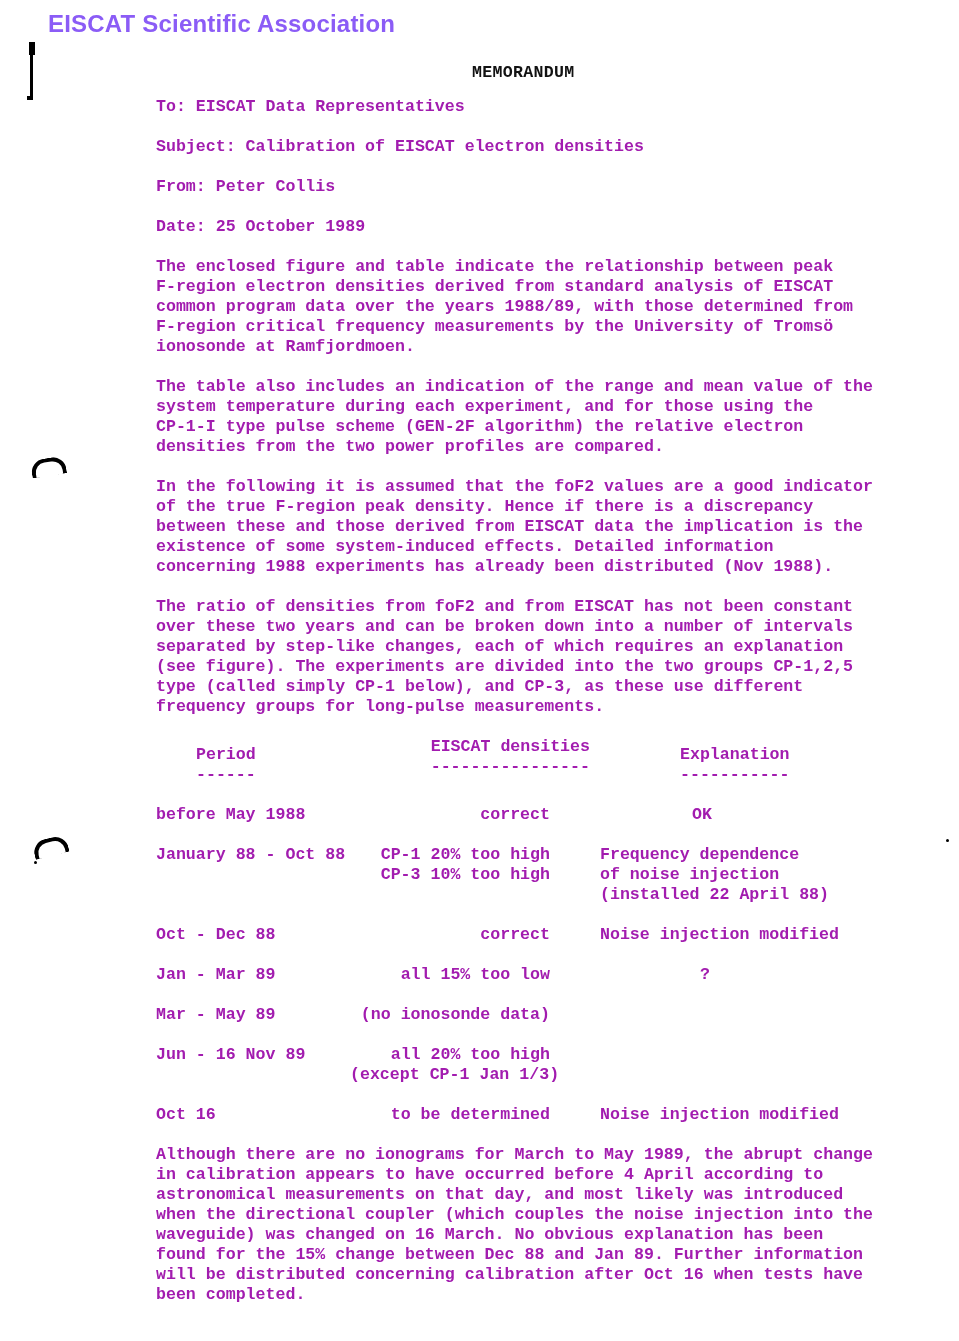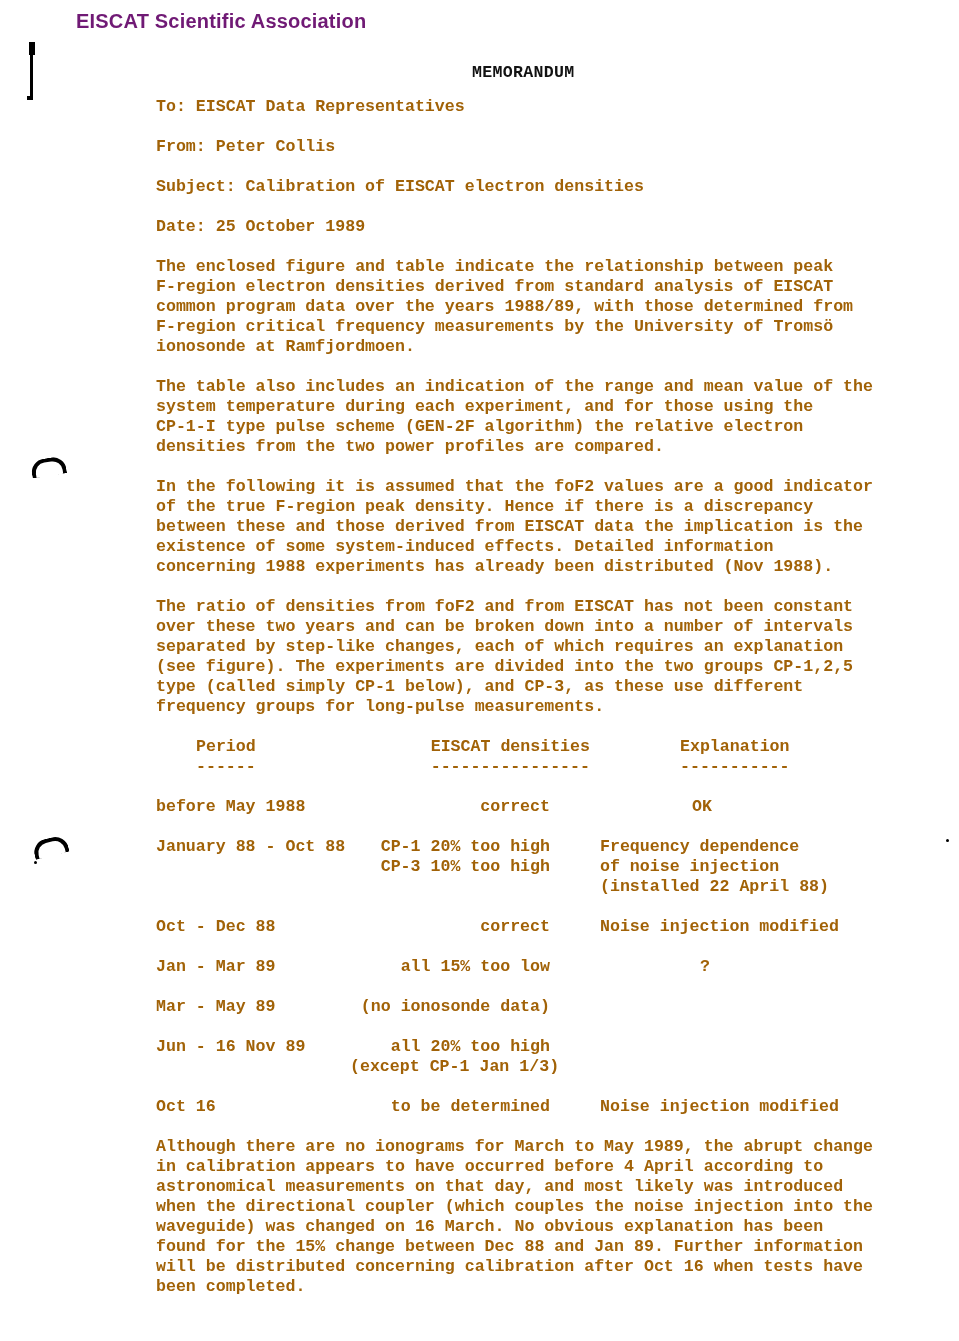--- a/index.html
+++ b/index.html
@@ -8,42 +8,41 @@
     width:959px; height:1341px;
     background:#ffffff;
     color:#121212;
     overflow:hidden;
     font-family:"Liberation Mono","DejaVu Sans Mono",monospace;
   }
   
   .letterhead {
     position:absolute; left:48px; top:10px;
     font-family:"Liberation Sans","DejaVu Sans",sans-serif;
-    font-weight:bold; font-size:20px; color:#701a75;
+    font-weight:bold; font-size:24px; color:#8b5cf6;
     letter-spacing:0.2px;
-    margin-left:28px;
   }
   
   .memo-title {
     position:absolute; left:456px; top:63px;
     font-size:16.6px; font-weight:bold; letter-spacing:0.3px;padding-left:16px;
   }
   
   .content {
     position:absolute; left:156px; top:97px; width:760px;
     font-size:16.6px; line-height:20px; font-weight:bold;
-    color:#a16207;
+    color:#a21caf;
   }
   .blk { margin:0 0 20px 0; white-space:pre-line; }
   
   .trow { display:flex; margin:0 0 20px 0; }
   .c1 { width:194px; white-space:pre; flex:none; }
   .c2 { width:200px; text-align:right; white-space:pre; flex:none; }
   .c3 { margin-left:50px; width:300px; white-space:pre; flex:none; }
-  .pl40  { padding-left:40px; }
+  .pl40  { padding-left:40px;margin-top:8px; }
   .pl92  { padding-left:92px; }
   .pl100 { padding-left:100px; }
   
   .mark { position:absolute; background:#000; }
   .mark-bar      { left:30px; top:43px; width:3px; height:57px; }
   .mark-bar-top  { left:29px; top:42px; width:6px; height:13px; }
   .mark-bar-foot { left:27px; top:96px; width:6px; height:4px; }
   .arc {
     position:absolute; width:27px; height:14px;
     border:4px solid #000; border-bottom:none;
@@ -69,22 +68,22 @@
   <div class="dot dot1"></div>
   <div class="dot dot2"></div>
 
   <div class="letterhead">EISCAT Scientific Association</div>
 
   <div class="memo-title">MEMORANDUM</div>
 
   <div class="content">
 
     <div class="blk">To: EISCAT Data Representatives</div>
+    <div class="blk">Subject: Calibration of EISCAT electron densities</div>
     <div class="blk">From: Peter Collis</div>
-    <div class="blk">Subject: Calibration of EISCAT electron densities</div>
     <div class="blk">Date: 25 October 1989</div>
 
     <div class="blk">The enclosed figure and table indicate the relationship between peak
 F-region electron densities derived from standard analysis of EISCAT
 common program data over the years 1988/89, with those determined from
 F-region critical frequency measurements by the University of Tromsö
 ionosonde at Ramfjordmoen.</div>
     <div class="blk">The table also includes an indication of the range and mean value of the
 system temperature during each experiment, and for those using the
 CP-1-I type pulse scheme (GEN-2F algorithm) the relative electron

